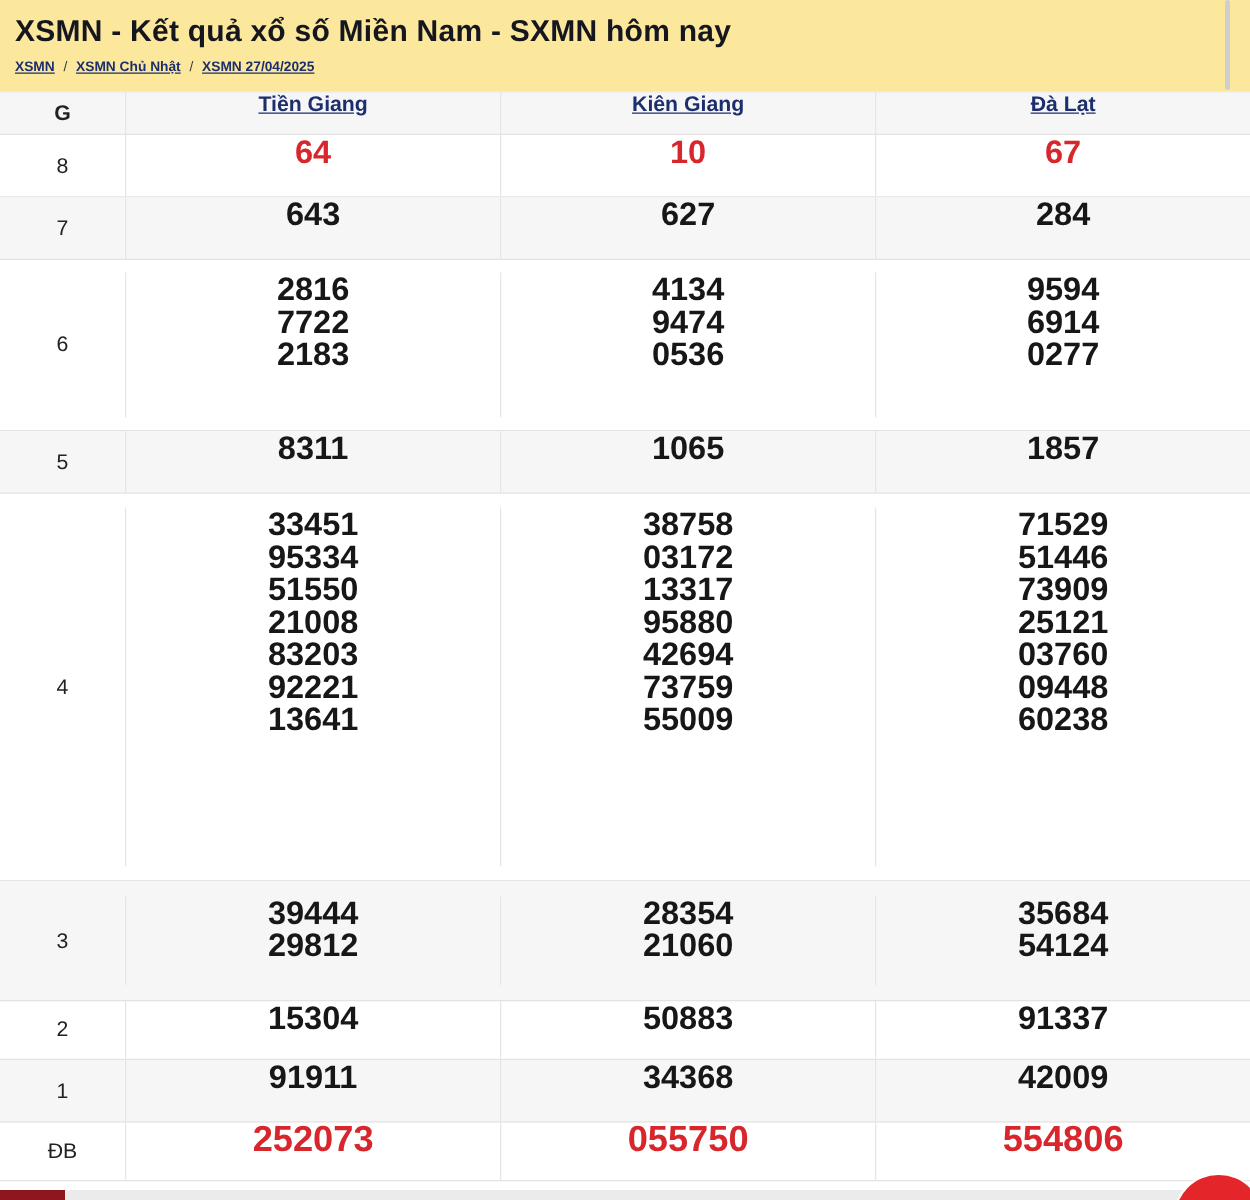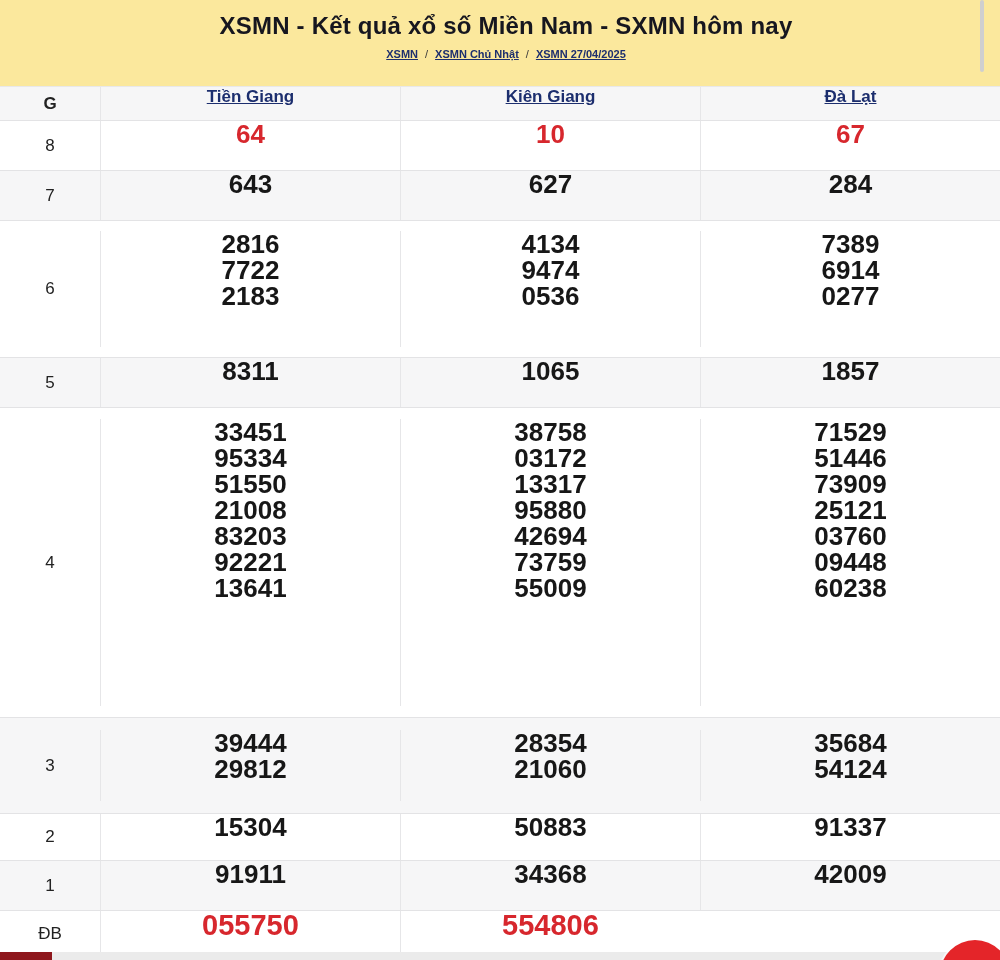--- a/index.html
+++ b/index.html
@@ -7,23 +7,22 @@
     width: 1000px; height: 960px;
     overflow: hidden;
     background: #ffffff;
     font-family: "Liberation Sans", "DejaVu Sans", sans-serif;
   }
   .page { position: relative; width: 1000px; height: 960px; }
 
   
   .banner {
     position: relative;
-    height: 86px;
+    height: 73px;
     background: #fbe89d;
-    text-align: center;
     padding-top: 12px;
     padding-left: 12px;
   }
   .banner h1 {
     font-size: 24px;
     font-weight: 700;
     color: #16161f;
     letter-spacing: 0.2px;
   }
   .breadcrumb {
@@ -182,21 +181,21 @@
         <span class="num">2816</span>
         <span class="num">7722</span>
         <span class="num">2183</span>
       </div>
       <div class="td c">
         <span class="num">4134</span>
         <span class="num">9474</span>
         <span class="num">0536</span>
       </div>
       <div class="td c">
-        <span class="num">7389</span>
+        <span class="num">9594</span>
         <span class="num">6914</span>
         <span class="num">0277</span>
       </div>
     </div>
 
     <div class="tr alt" style="height:50px">
       <div class="td prize">5</div>
       <div class="td c">
           <span class="num">8311</span>
         </div>
@@ -277,20 +276,23 @@
           <span class="num">34368</span>
         </div>
       <div class="td c">
           <span class="num">42009</span>
         </div>
     </div>
 
     <div class="tr db" style="height:47px">
       <div class="td prize">ĐB</div>
       <div class="td c">
+          <span class="num">252073</span>
+        </div>
+      <div class="td c">
           <span class="num">055750</span>
         </div>
       <div class="td c">
           <span class="num">554806</span>
         </div>
     </div>
 
   </div>
 
   <div class="bottom-strip">

